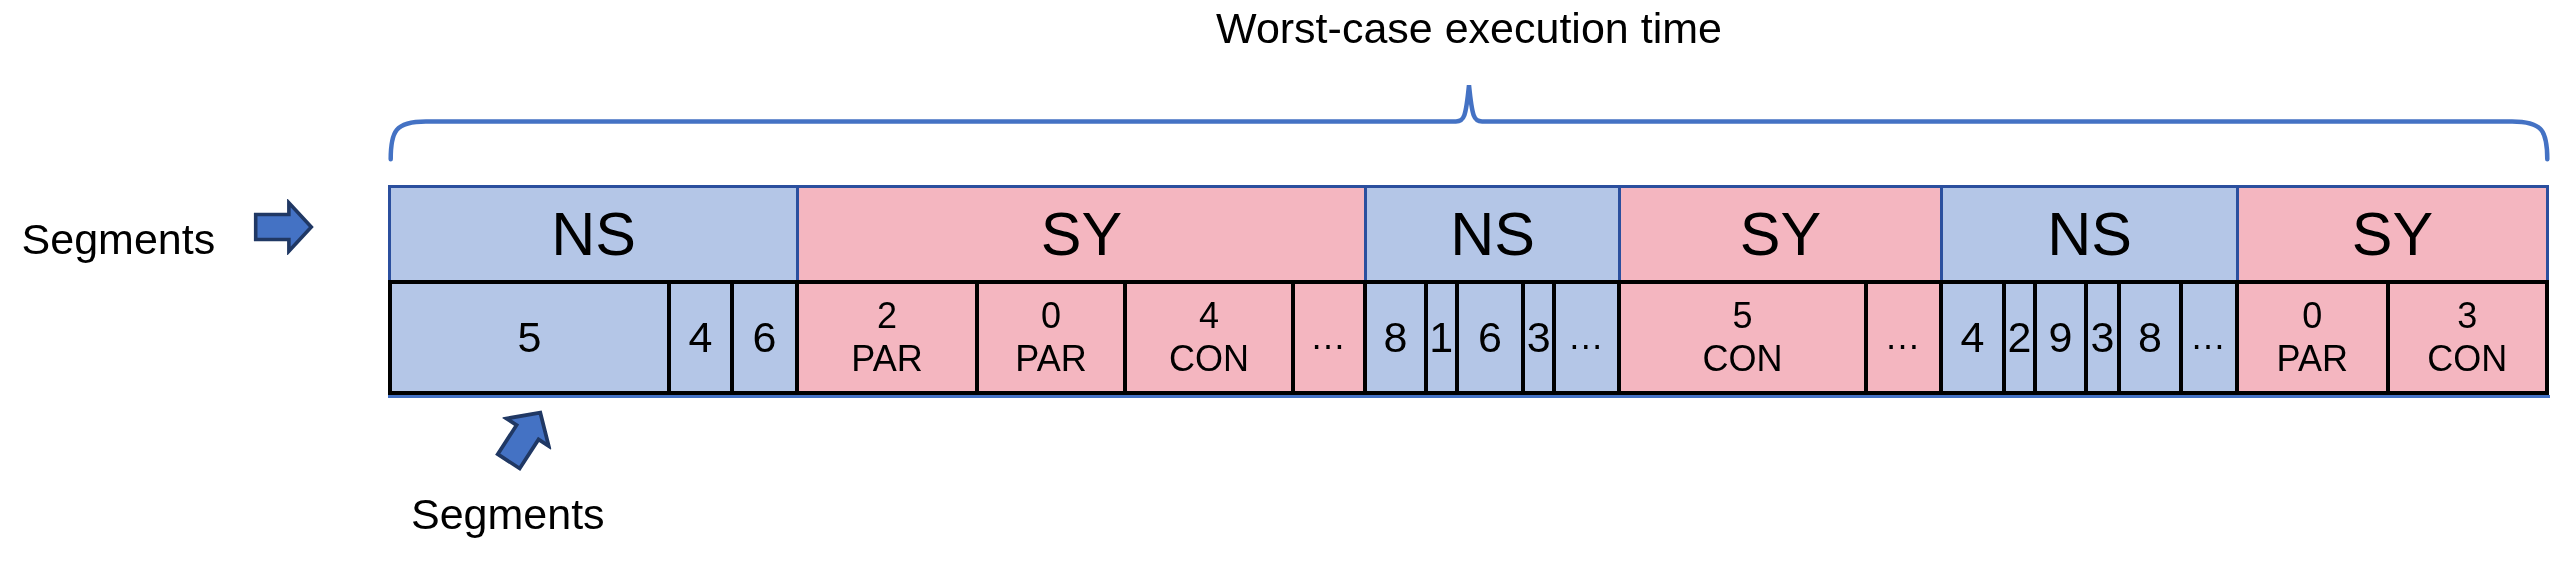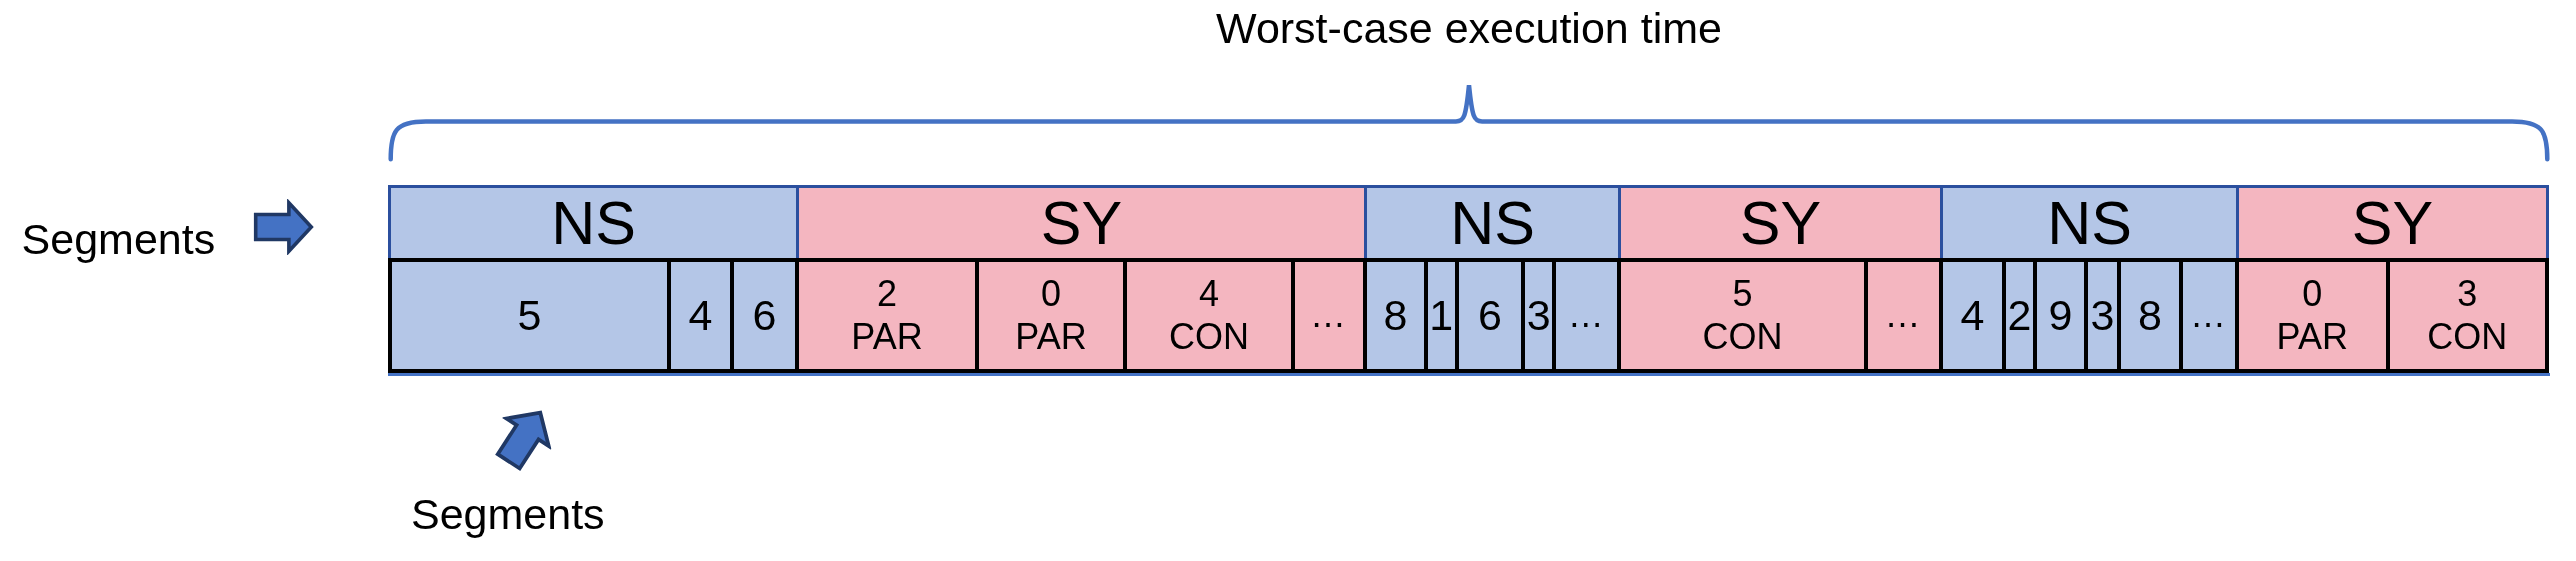--- a/index.html
+++ b/index.html
@@ -10,21 +10,21 @@
   .title{
     position:absolute;left:388px;top:5.4px;width:2162px;
     text-align:center;font-size:43px;line-height:1.1;
   }
   .brace-svg{position:absolute;left:388px;top:79px;width:2162px;height:83px;}
   .segments-label{
     position:absolute;left:21.6px;top:215px;font-size:43px;white-space:nowrap;
   }
   .segments-arrow{position:absolute;left:253px;top:199px;width:61px;height:56px;}
   .strip{position:absolute;left:388px;top:185px;width:2162px;}
-  .seg-row{display:flex;width:2162px;height:73px;}
+  .seg-row{display:flex;width:2162px;height:95px;}
   .seg-cell{
     box-sizing:border-box;display:flex;align-items:center;justify-content:center;
     border:3.6px solid #2B4F9E;border-left:none;border-bottom:none;
     font-size:61px;
   }
   .seg-cell.first{border-left:3.6px solid #2B4F9E;}
   .ns{background:#B4C6E7;}
   .sy{background:#F4B6C0;text-align:right;}
   .frag-row{display:flex;width:2162px;height:115px;}
   .frag-group{display:flex;}

